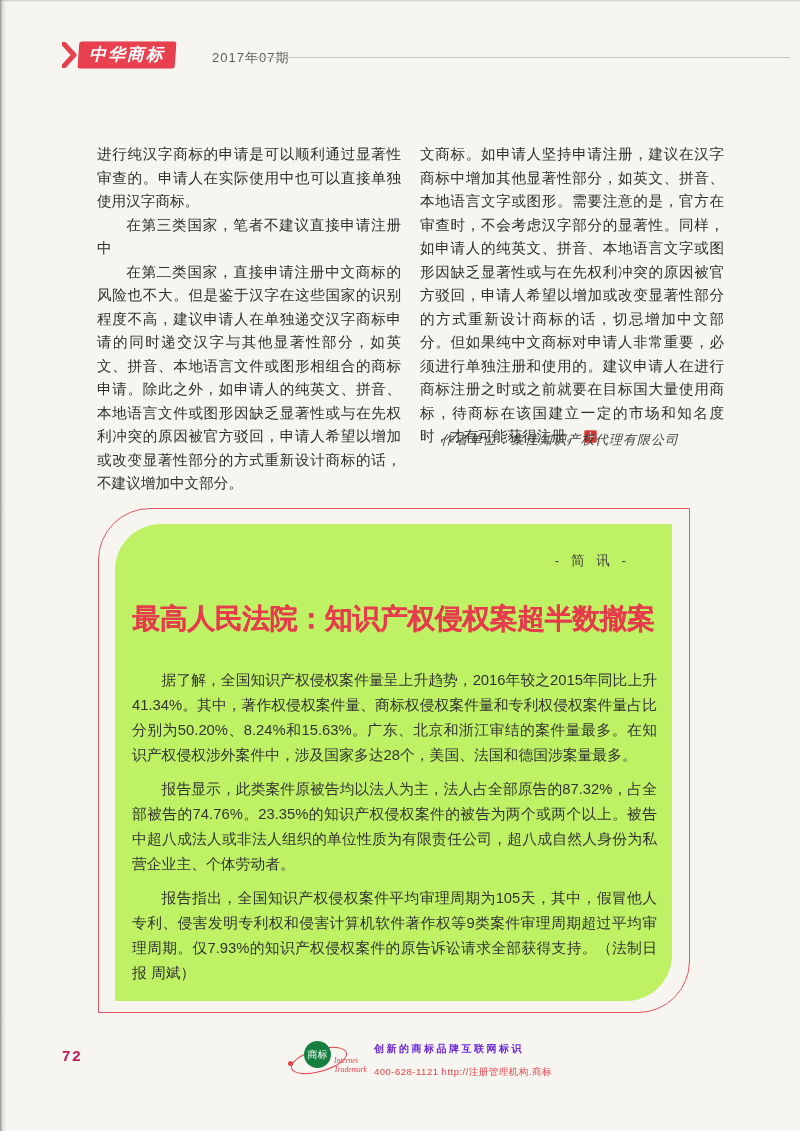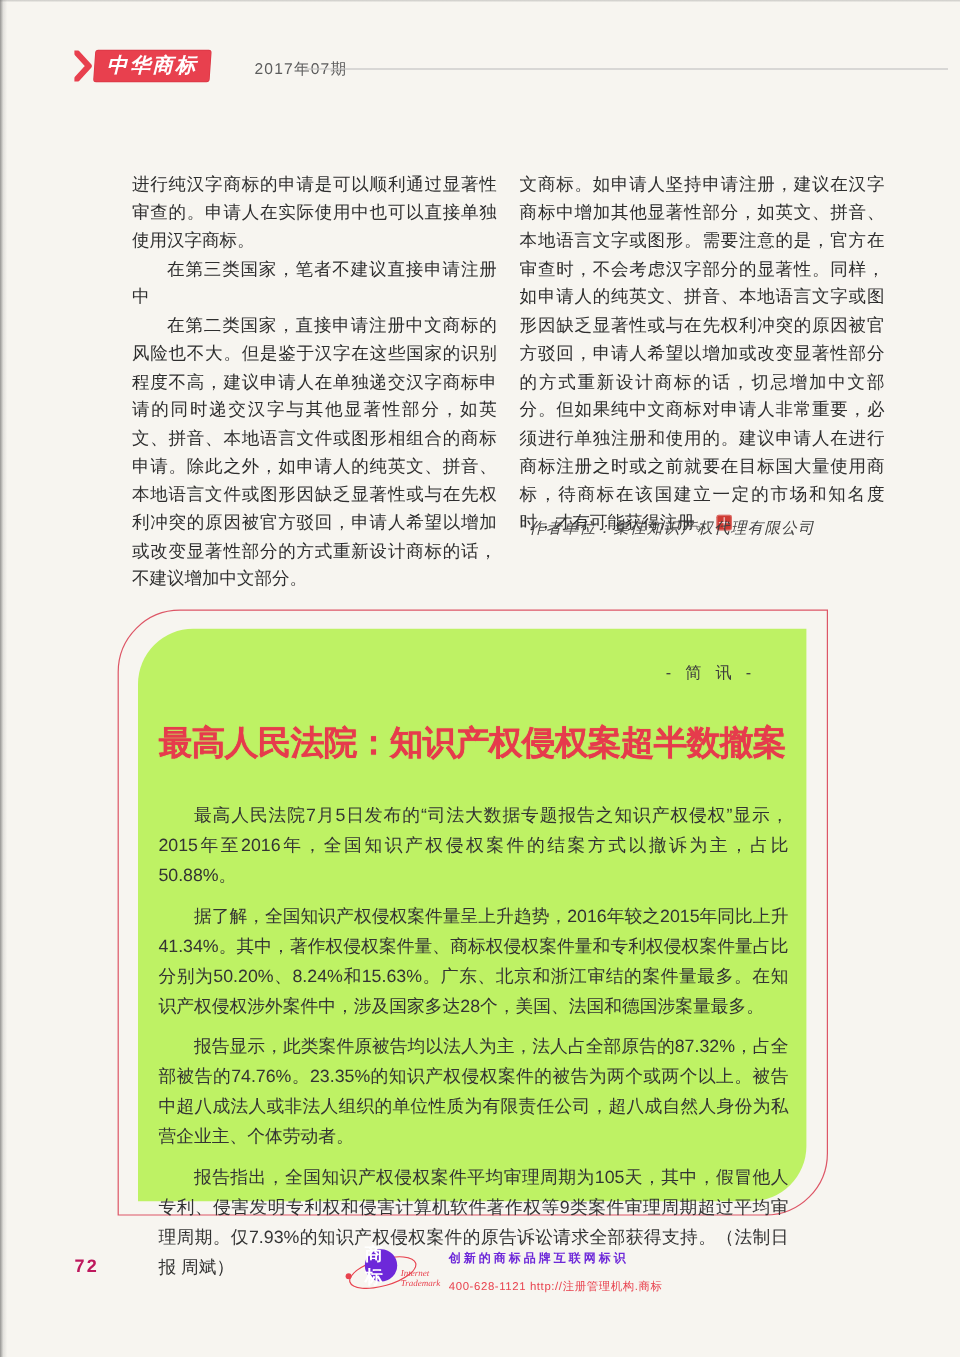--- a/index.html
+++ b/index.html
@@ -36,21 +36,21 @@
   .brand-box span{
     display:block;transform:skewX(4deg);
     font-family:"Liberation Serif",serif;
     font-style:italic;font-weight:bold;
     font-size:17px;letter-spacing:2px;line-height:1;
   }
   .issue-wrap{position:absolute;left:150px;top:7px;font-size:13px;color:#5c5c5c;letter-spacing:1px;}
   .head-rule{position:absolute;left:192px;top:15px;width:536px;height:1px;background:#c3c3c3;}
 
   
-  .col{position:absolute;top:143px;width:304px;font-size:14.6px;line-height:23.5px;text-align:justify;color:#2e2e2e;margin-left:13px;}
+  .col{position:absolute;top:143px;width:304px;font-size:14.6px;line-height:23.5px;text-align:justify;color:#2e2e2e;}
   .col-left{left:97px;}
   .col-right{left:420px;}
   .col p{margin:0;}
   .col p.ind{text-indent:2em;}
   .seal{
     display:inline-block;width:13px;height:13px;vertical-align:-2px;margin-left:3px;
     background:#cf3b33;border-radius:2px;
     box-shadow:inset 0 0 0 1px rgba(255,255,255,.25);
     position:relative;
   }
@@ -96,21 +96,21 @@
   .folio{position:absolute;left:62px;top:1047px;font-size:15px;font-weight:bold;color:#be185d;letter-spacing:2px;}
   .flogo{position:absolute;left:292px;top:1040px;width:78px;height:40px;}
   .flogo-orbit{
     position:absolute;left:-2px;top:9px;width:56px;height:21px;
     border:1.5px solid #e8424e;border-radius:50%;
     transform:rotate(-16deg);
   }
   .flogo-dot{position:absolute;left:-4px;top:21px;width:5px;height:5px;background:#e8424e;border-radius:50%;}
   .flogo-circle{
     position:absolute;left:12px;top:1px;width:27px;height:27px;border-radius:50%;
-    background:#6d28d9;color:#fff;font-size:15px;font-weight:bold;
+    background:#15803d;color:#fff;font-size:10px;font-weight:normal;
     display:flex;align-items:center;justify-content:center;letter-spacing:0;
   }
   .flogo-cap{
     position:absolute;left:42px;top:17px;
     font-family:"Liberation Serif",serif;font-style:italic;
     font-size:7.5px;line-height:8.5px;color:#e8424e;white-space:nowrap;
   }
   .ftagline{position:absolute;left:374px;top:1042px;font-size:10px;font-weight:bold;color:#6d28d9;letter-spacing:2.5px;}
   .fcontact{position:absolute;left:374px;top:1066px;font-size:9.5px;color:#e8424e;letter-spacing:0.5px;text-align:center;}
 </style>
@@ -142,21 +142,20 @@
     <p><span>文商标。如申请人坚持申请注册，建议在汉字商标中增加其他显著性部分，如英文、拼音、本地语言文字或图形。需要注意的是，官方在审查时，不会考虑汉字部分的显著性。同样，如申请人的纯英文、拼音、本地语言文字或图形因缺乏显著性或与在先权利冲突的原因被官方驳回，申请人希望以增加或改变显著性部分的方式重新设计商标的话，切忌增加中文部分。但如果纯中文商标对申请人非常重要，必须进行单独注册和使用的。建议申请人在进行商标注册之时或之前就要在目标国大量使用商标，待商标在该国建立一定的市场和知名度时，才有可能获得注册。</span><span class="seal"></span></p>
   </div>
 
   <div class="author">作者单位：集佳知识产权代理有限公司</div>
 
   <div class="brief-outline"></div>
   <div class="brief-fill">
     <div class="brief-tag">- 简 讯 -</div>
     <div class="brief-title">最高人民法院：知识产权侵权案超半数撤案</div>
     <div class="brief-body">
-      <p>最高人民法院7月5日发布的“司法大数据专题报告之知识产权侵权”显示，2015年至2016年，全国知识产权侵权案件的结案方式以撤诉为主，占比50.88%。</p>
       <p>据了解，全国知识产权侵权案件量呈上升趋势，2016年较之2015年同比上升41.34%。其中，著作权侵权案件量、商标权侵权案件量和专利权侵权案件量占比分别为50.20%、8.24%和15.63%。广东、北京和浙江审结的案件量最多。在知识产权侵权涉外案件中，涉及国家多达28个，美国、法国和德国涉案量最多。</p>
       <p>报告显示，此类案件原被告均以法人为主，法人占全部原告的87.32%，占全部被告的74.76%。23.35%的知识产权侵权案件的被告为两个或两个以上。被告中超八成法人或非法人组织的单位性质为有限责任公司，超八成自然人身份为私营企业主、个体劳动者。</p>
       <p>报告指出，全国知识产权侵权案件平均审理周期为105天，其中，假冒他人专利、侵害发明专利权和侵害计算机软件著作权等9类案件审理周期超过平均审理周期。仅7.93%的知识产权侵权案件的原告诉讼请求全部获得支持。（法制日报 周斌）</p>
     </div>
   </div>
 
   <div class="folio">72</div>
 
   <div class="flogo">
     <div class="flogo-orbit"></div>

